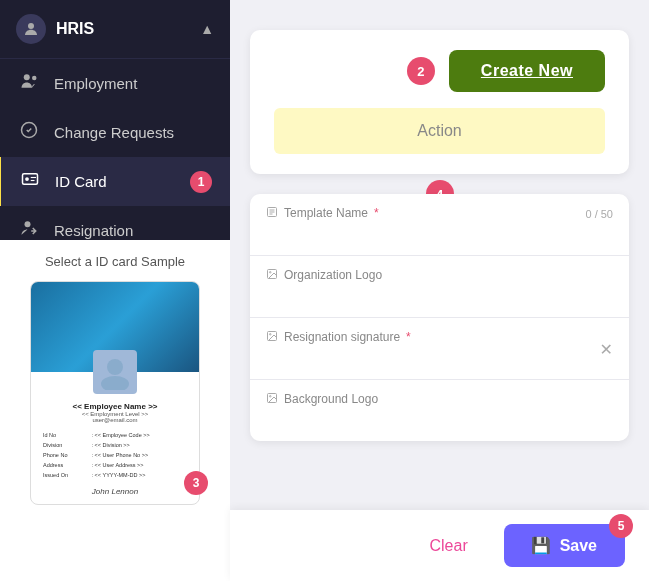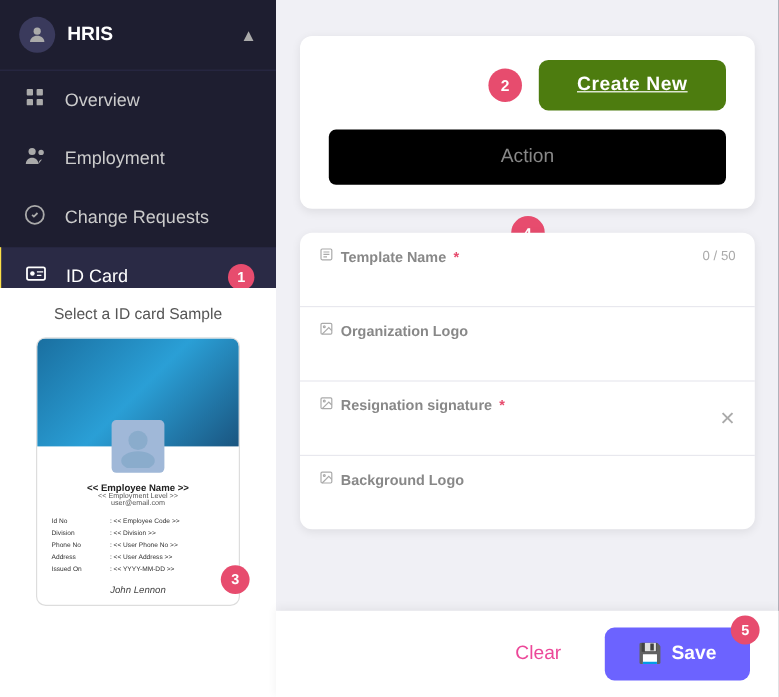--- a/index.html
+++ b/index.html
@@ -153,21 +153,21 @@
       border-radius: 8px;
       padding: 12px 32px;
       font-size: 16px;
       font-weight: 700;
       cursor: pointer;
       letter-spacing: 0.5px;
       text-decoration: underline;
     }
 
     .action-row {
-      background: #000000;
+      background: #fef9c3;
       border-radius: 6px;
       padding: 14px 20px;
       text-align: center;
       color: #888;
       font-size: 16px;
       font-weight: 500;
     }
 
     
     .form-card {
@@ -203,24 +203,23 @@
     }
 
     .form-field:last-child {
       border-bottom: none;
     }
 
     .field-label {
       font-size: 12px;
       color: #888;
       display: flex;
-      align-items: flex-end;
+      align-items: flex-start;
       gap: 6px;
       margin-bottom: 4px;
-      font-weight: bold;
     }
 
     .field-label .req {
       color: #e74c6e;
     }
 
     .field-counter {
       position: absolute;
       right: 16px;
       top: 14px;
@@ -437,31 +436,20 @@
         <svg width="18" height="18" viewBox="0 0 24 24" fill="#aaa">
           <circle cx="12" cy="8" r="4"></circle>
           <path d="M4 20c0-4 3.6-7 8-7s8 3 8 7"></path>
         </svg>
       </div>
       <span class="hris-title">HRIS</span>
     </div>
     <span class="chevron-icon">▲</span>
   </div>
 
-  <div class="nav-item">
-    <span class="nav-icon">
-      <svg width="18" height="18" viewBox="0 0 24 24" fill="currentColor">
-          <rect x="3" y="3" width="7" height="7" rx="1"></rect>
-          <rect x="14" y="3" width="7" height="7" rx="1"></rect>
-          <rect x="3" y="14" width="7" height="7" rx="1"></rect>
-          <rect x="14" y="14" width="7" height="7" rx="1"></rect>
-        </svg>
-    </span>
-    <span>Overview</span>
-  </div>
 
   <div class="nav-item">
     <span class="nav-icon">
       <svg width="18" height="18" viewBox="0 0 24 24" fill="currentColor">
           <circle cx="9" cy="7" r="4"></circle>
           <path d="M2 21c0-4 3.1-7 7-7s7 3 7 7"></path>
           <circle cx="19" cy="8" r="3"></circle>
           <path d="M16 21c0-3 1.8-5 4-5"></path>
         </svg>
     </span>

